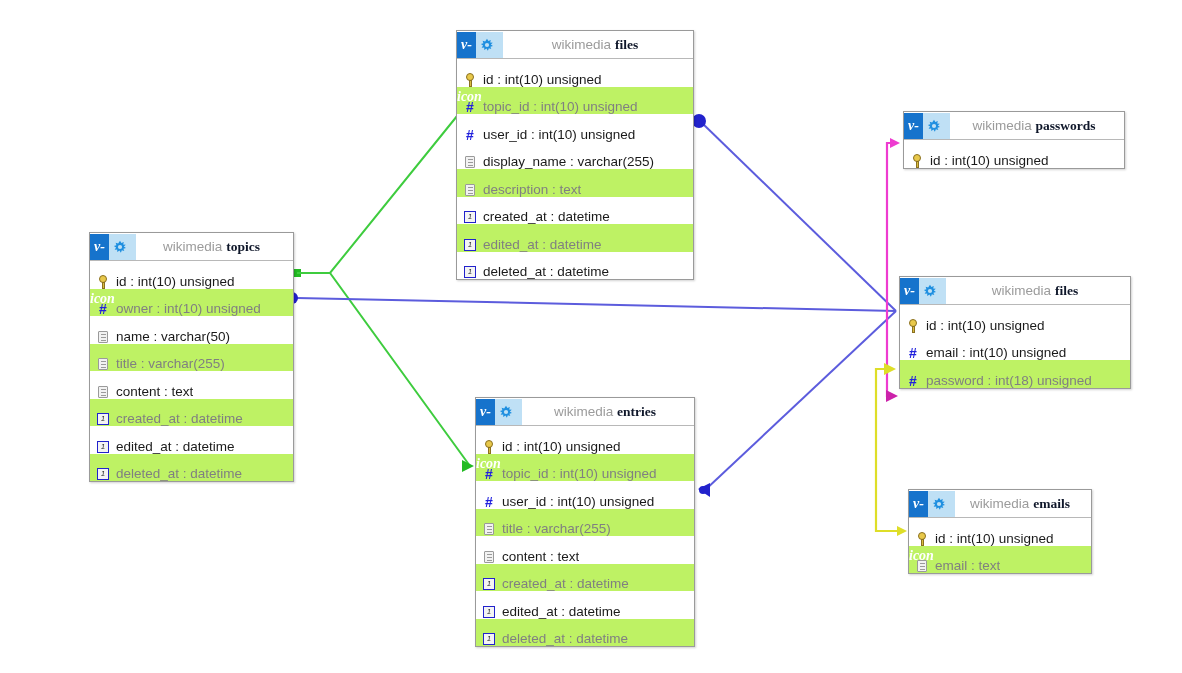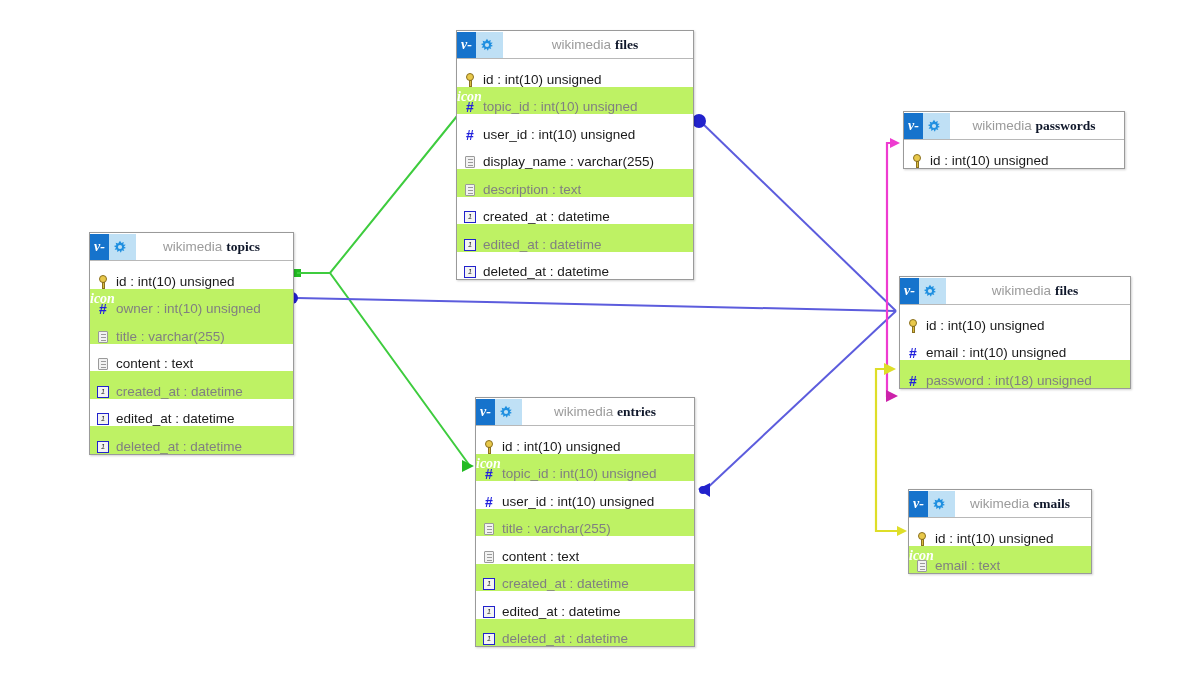--- a/index.html
+++ b/index.html
@@ -321,20 +321,26 @@
           <span class="ficon icon-key">
             <i class="kcirc"></i>
             <i class="kstem"></i>
           </span>
           <span class="fname">id : int(10) unsigned</span>
         </div>
         <div class="field-row alt">
           <span class="ficon icon-hash">#</span>
           <span class="fname">owner : int(10) unsigned</span>
         </div>
+        <div class="field-row">
+          <span class="ficon">
+            <i class="icon-doc"></i>
+          </span>
+          <span class="fname">name : varchar(50)</span>
+        </div>
         <div class="field-row alt">
           <span class="ficon">
             <i class="icon-doc"></i>
           </span>
           <span class="fname">title : varchar(255)</span>
         </div>
         <div class="field-row">
           <span class="ficon">
             <i class="icon-doc"></i>
           </span>

